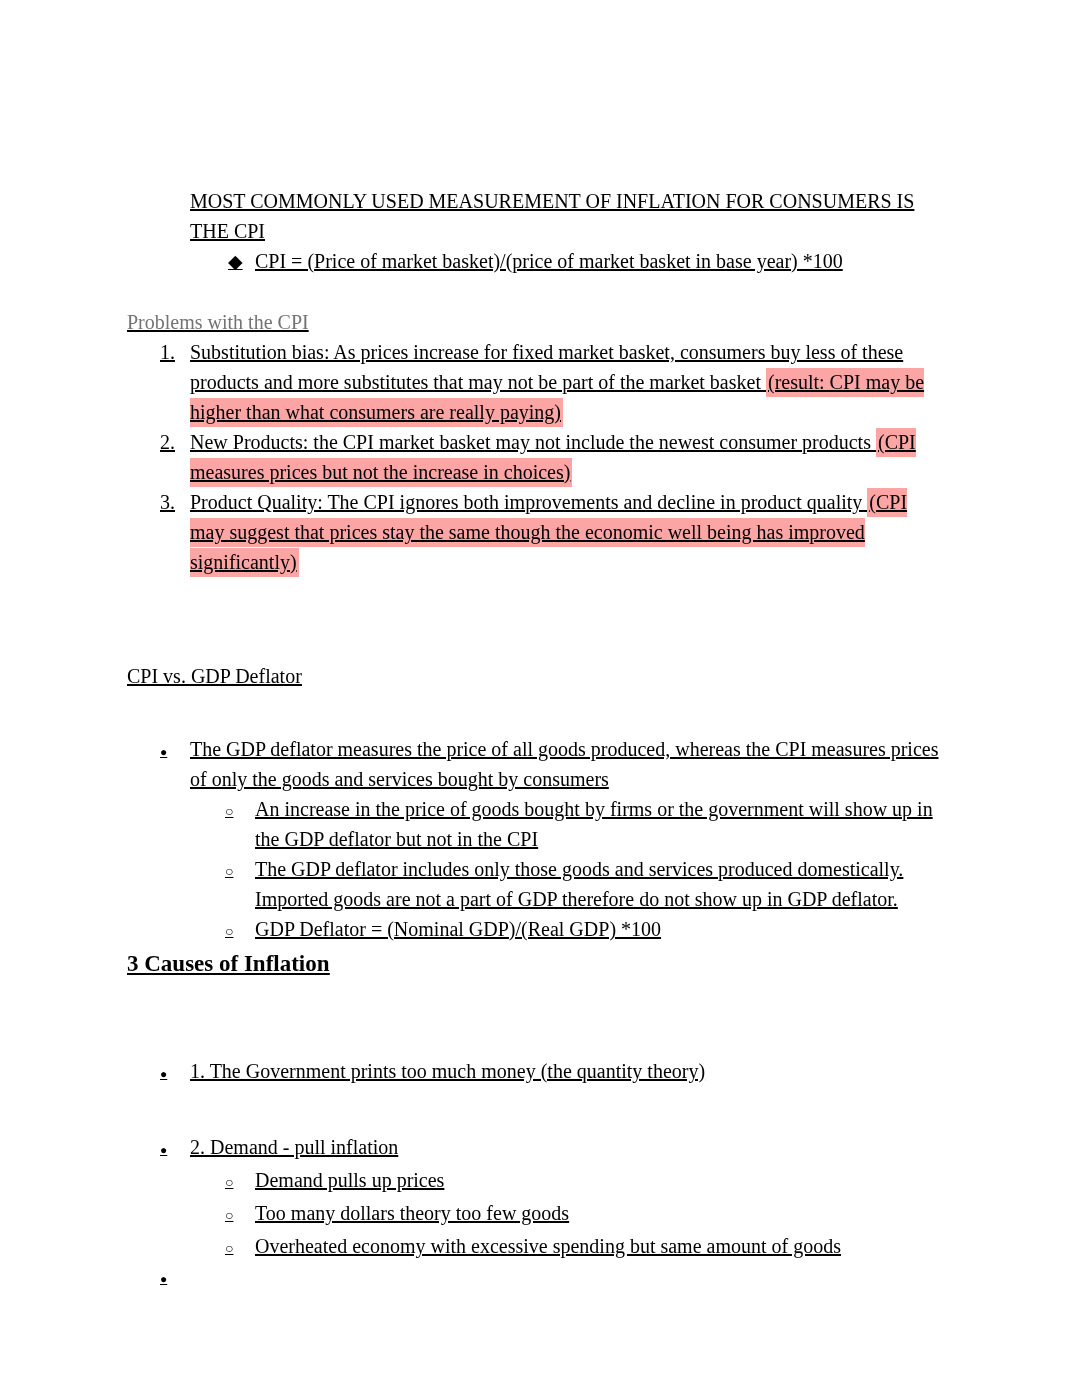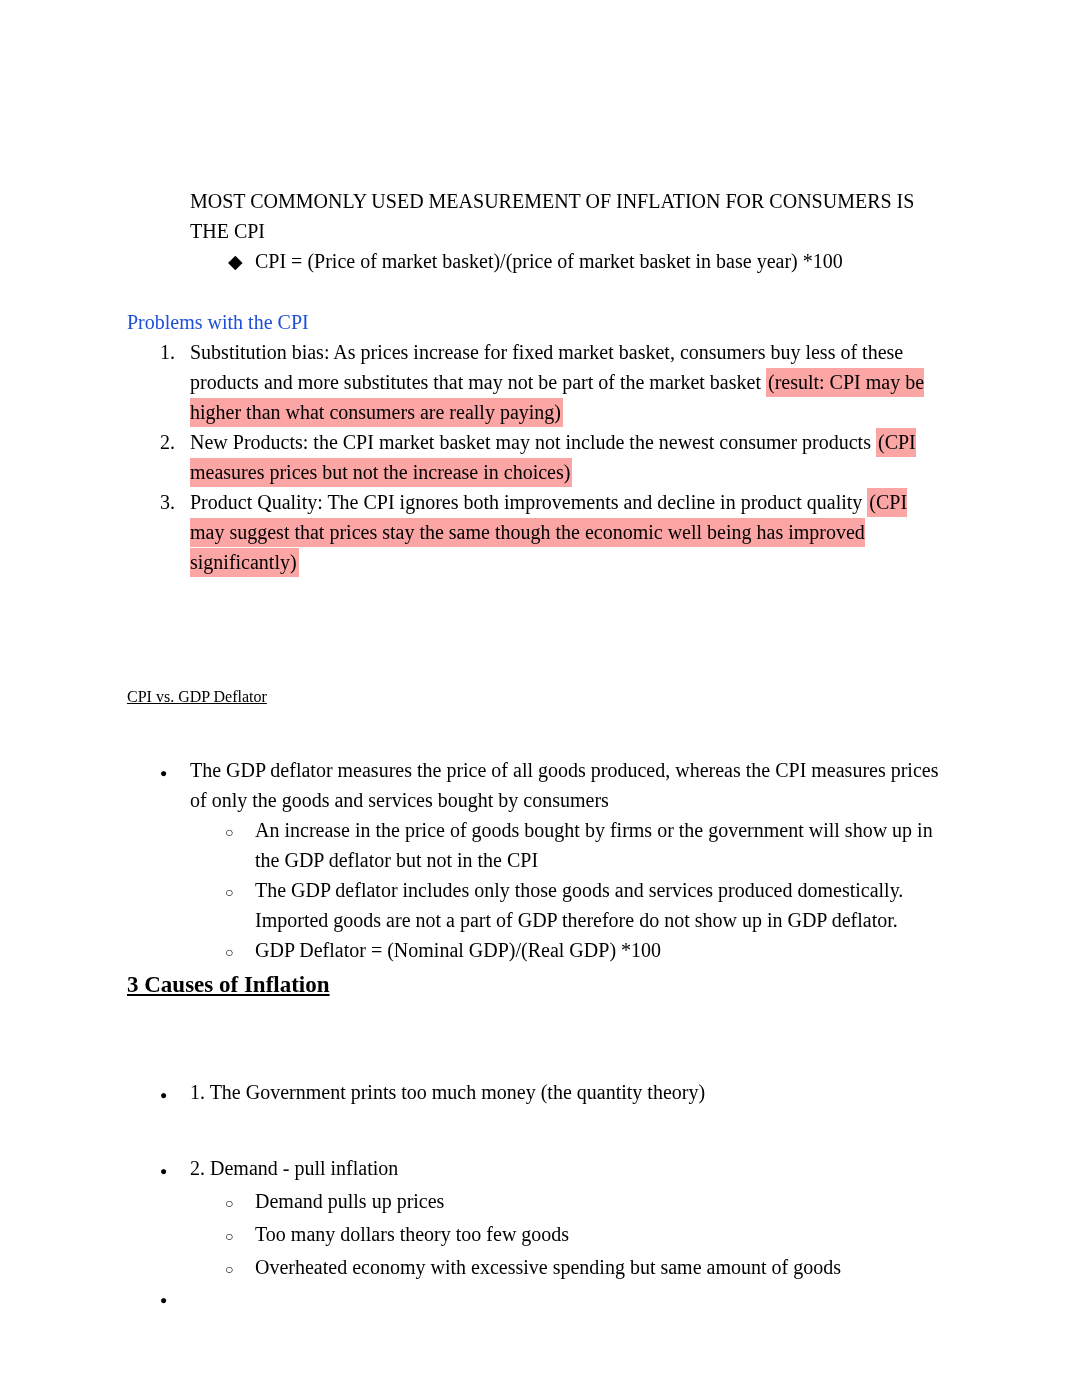--- a/index.html
+++ b/index.html
@@ -6,47 +6,47 @@
   html, body { width: 1080px; }
   body {
     height: 1397px;
     background: #ffffff;
     color: #000000;
     font-family: "Liberation Serif", "DejaVu Serif", serif;
     font-size: 20px;
     line-height: 30px;
     overflow: hidden;
   }
-  .doc { padding: 186px 0 0 127px; width: 1080px; }
+  .doc { padding: 186px 0 0 127px; width: 1080px; text-decoration: underline; }
 
   .intro { margin-left: 63px; width: 755px; }
 
   .flex-row { display: flex; align-items: baseline; }
 
   .diamond-row { margin-left: 101px; }
   .diamond-row .marker { flex: 0 0 27px; font-size: 19px; font-family: "DejaVu Sans", sans-serif; }
 
   .num-item { margin-left: 33px; width: 785px; }
   .num-item .marker { flex: 0 0 30px; }
   .num-item .item-text { flex: 1 1 auto; }
 
   .blue-heading {
-    color: #1d4ed8;
+    color: #737373;
     font-size: 20px;
     font-weight: normal;
     margin-top: 31px;
   }
 
   .hl { background: #fca5a5; padding: 3px 2px 4px 2px; }
 
   .section-heading {
-    font-size: 16px;
+    font-size: 20px;
     font-weight: normal;
     text-decoration: underline;
-    margin-top: 105px;
+    margin-top: 84px;
   }
 
   .disc-item { margin-left: 33px; width: 785px; }
   .disc-item .marker { flex: 0 0 30px; font-size: 12px; }
   .disc-item .item-text { flex: 1 1 auto; margin-top: 43px; }
 
   .sub-item { margin-left: 98px; width: 725px; }
   .sub-item .marker { flex: 0 0 30px; font-size: 14px; }
   .sub-item .item-text { flex: 1 1 auto; }
 

